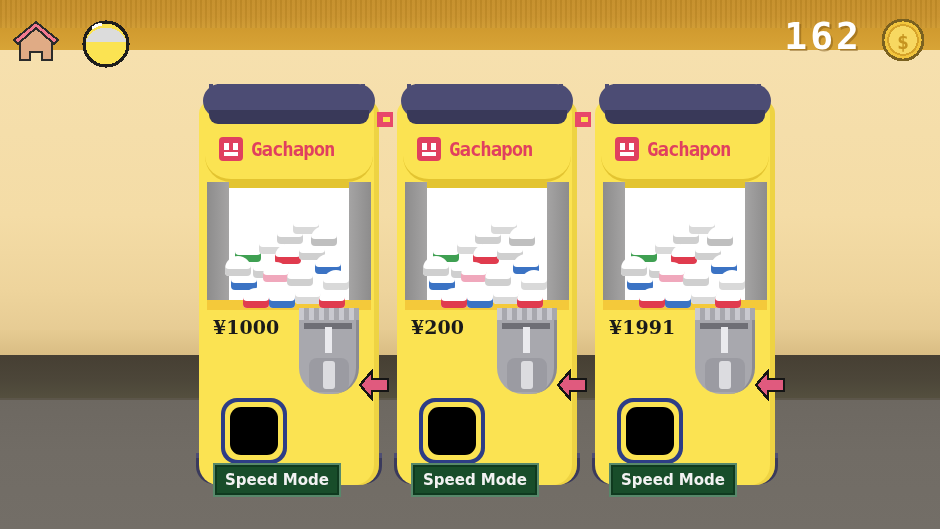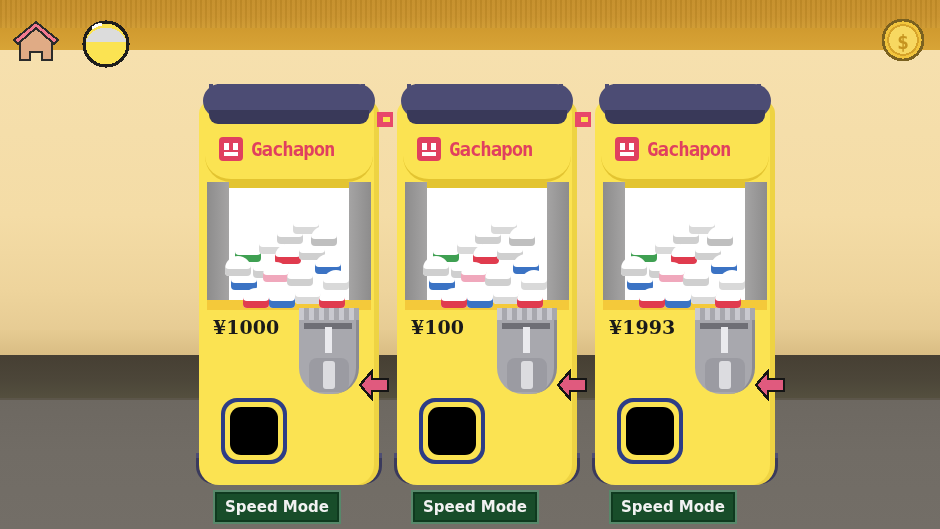--- a/index.html
+++ b/index.html
@@ -231,21 +231,21 @@
     background:#000000; border-radius:11px;
   }
 
   
   .arrow {
     position:absolute; width:34px; height:32px;
   }
 
   
   .speed-btn {
-    position:absolute; top:490px; width:128px; height:34px;
+    position:absolute; top:463px; width:128px; height:34px;
     background:#184d2a; border:2px solid #57886a;
     display:flex; align-items:center; justify-content:center;
     box-shadow: inset 0 0 0 2px #0f3a1f;
   }
   .speed-btn span {
     font-family:"DejaVu Sans", sans-serif;
     font-size:15px; font-weight:bold; color:#f2f2f2;
     letter-spacing:0px;
   }
   .sb1 { left:213px; }
@@ -273,20 +273,21 @@
   </div>
 
   <div class="hud-coin-ball">
     <svg width="52" height="52" viewBox="0 0 26 26" shape-rendering="crispEdges">
       <circle cx="13" cy="13" r="11" fill="#fbe352" stroke="#1d1d1d" stroke-width="1.6"></circle>
       <path d="M2.6 12.2 A11 11 0 0 1 23.4 12.2 Z" fill="#dcdcdc"></path>
       <path d="M6 5 A11 11 0 0 1 11 3" stroke="#ffffff" stroke-width="1.4" fill="none"></path>
     </svg>
   </div>
 
+  <div class="hud-money">162</div>
 
   <div class="hud-coin-icon">
     <svg width="46" height="46" viewBox="0 0 23 23" shape-rendering="crispEdges">
       <circle cx="11.5" cy="11.5" r="10" fill="#f2c53d" stroke="#7a6120" stroke-width="1.4"></circle>
       <circle cx="11.5" cy="11.5" r="7.4" fill="#f7d861" stroke="#d6a32a" stroke-width="1"></circle>
       <text x="11.5" y="16" font-size="10" font-family="DejaVu Sans Mono, monospace" font-weight="bold" fill="#c69420" text-anchor="middle">$</text>
     </svg>
   </div>
 
   <div class="machine m1">
@@ -404,21 +405,21 @@
             <div class="cap" style="left: 88px; top: 102px; --cb: #d9d9d9;"></div>
             <div class="cap" style="left: 112px; top: 106px; --cb: #e03b4e;"></div>
             <div class="cap" style="left: 56px; top: 80px; --cb: #f0a8bc;"></div>
             <div class="cap" style="left: 104px; top: 44px; --cb: #bfbfbf;"></div>
             <div class="cap" style="left: 18px; top: 74px; --cb: #cfcfcf;"></div>
             <div class="cap" style="left: 116px; top: 88px; --cb: #d9d9d9;"></div>
             <div class="cap" style="left: 80px; top: 84px; --cb: #cfcfcf;"></div>
           </div>
       </div>
 
-      <div class="m-price">¥100</div>
+      <div class="m-price">¥200</div>
 
       <div class="m-coinpanel">
         <div class="m-coinpanel-top"></div>
         <div class="m-slot-h"></div>
         <div class="m-slot-v"></div>
         <div class="m-knob">
           <div class="m-knob-in"></div>
         </div>
       </div>
 
@@ -473,21 +474,21 @@
             <div class="cap" style="left: 88px; top: 102px; --cb: #d9d9d9;"></div>
             <div class="cap" style="left: 112px; top: 106px; --cb: #e03b4e;"></div>
             <div class="cap" style="left: 56px; top: 80px; --cb: #f0a8bc;"></div>
             <div class="cap" style="left: 104px; top: 44px; --cb: #bfbfbf;"></div>
             <div class="cap" style="left: 18px; top: 74px; --cb: #cfcfcf;"></div>
             <div class="cap" style="left: 116px; top: 88px; --cb: #d9d9d9;"></div>
             <div class="cap" style="left: 80px; top: 84px; --cb: #cfcfcf;"></div>
           </div>
       </div>
 
-      <div class="m-price">¥1993</div>
+      <div class="m-price">¥1991</div>
 
       <div class="m-coinpanel">
         <div class="m-coinpanel-top"></div>
         <div class="m-slot-h"></div>
         <div class="m-slot-v"></div>
         <div class="m-knob">
           <div class="m-knob-in"></div>
         </div>
       </div>
 

